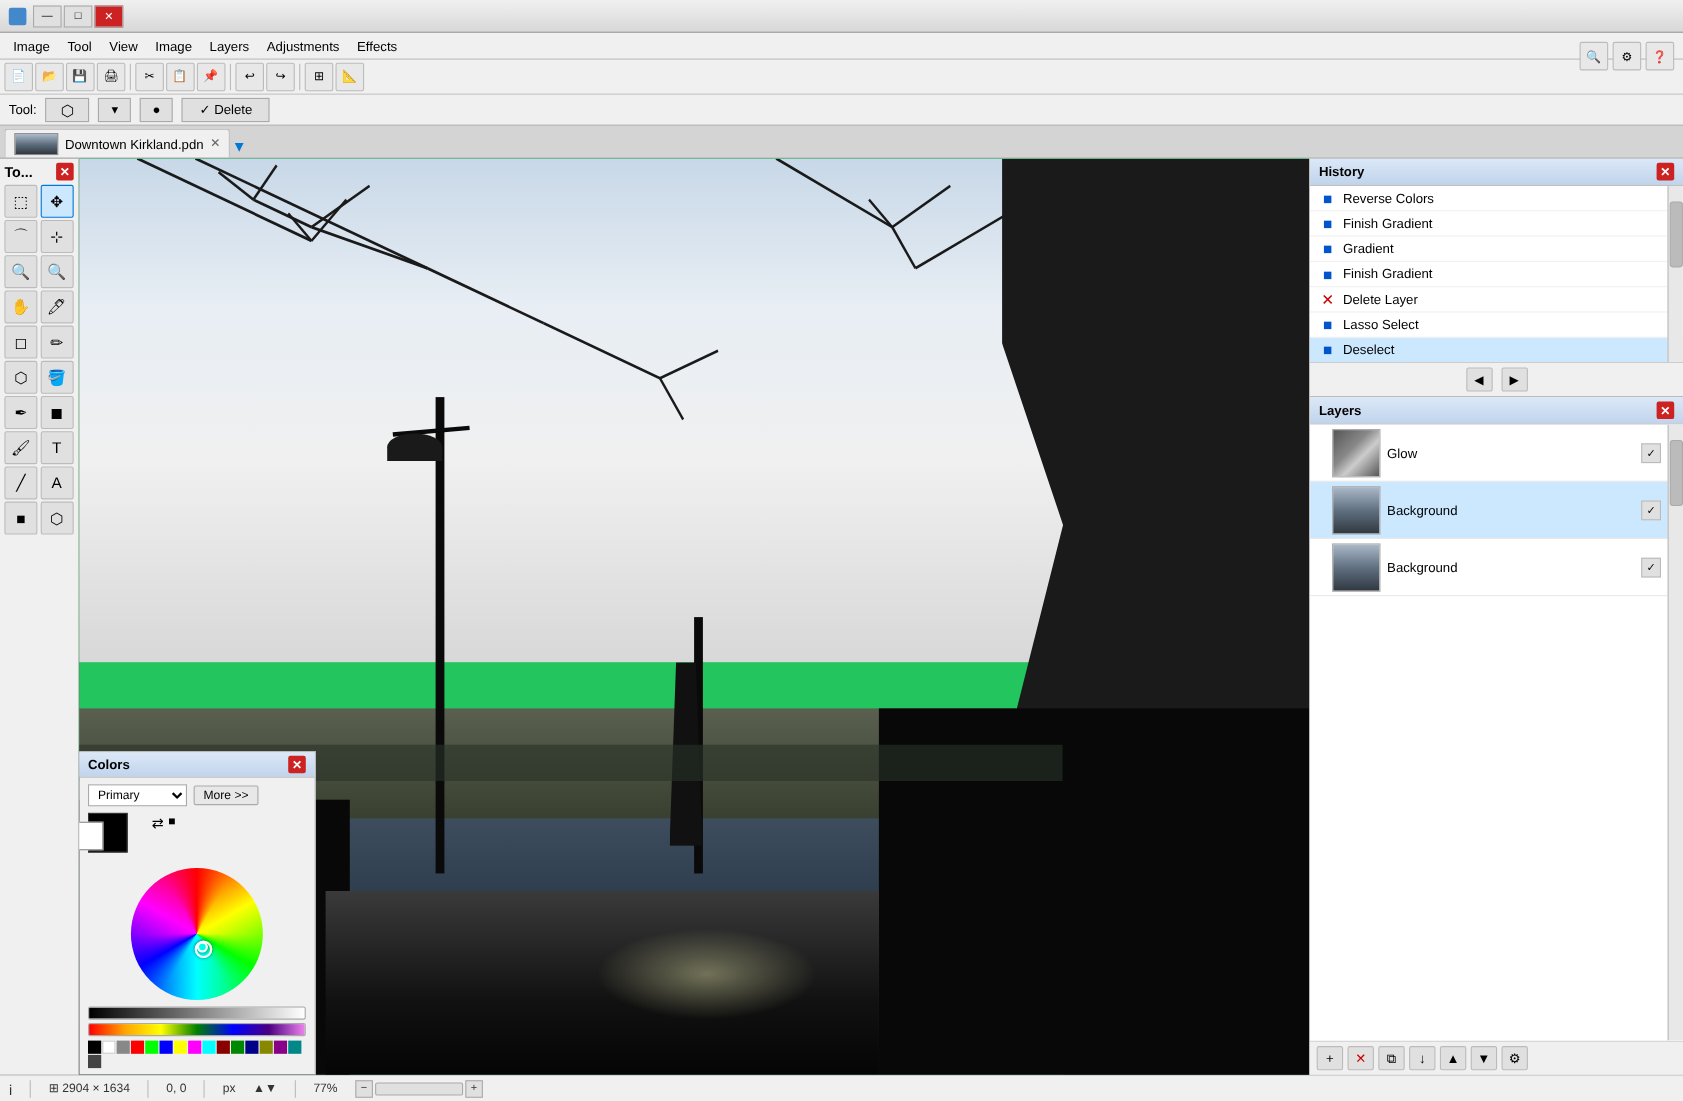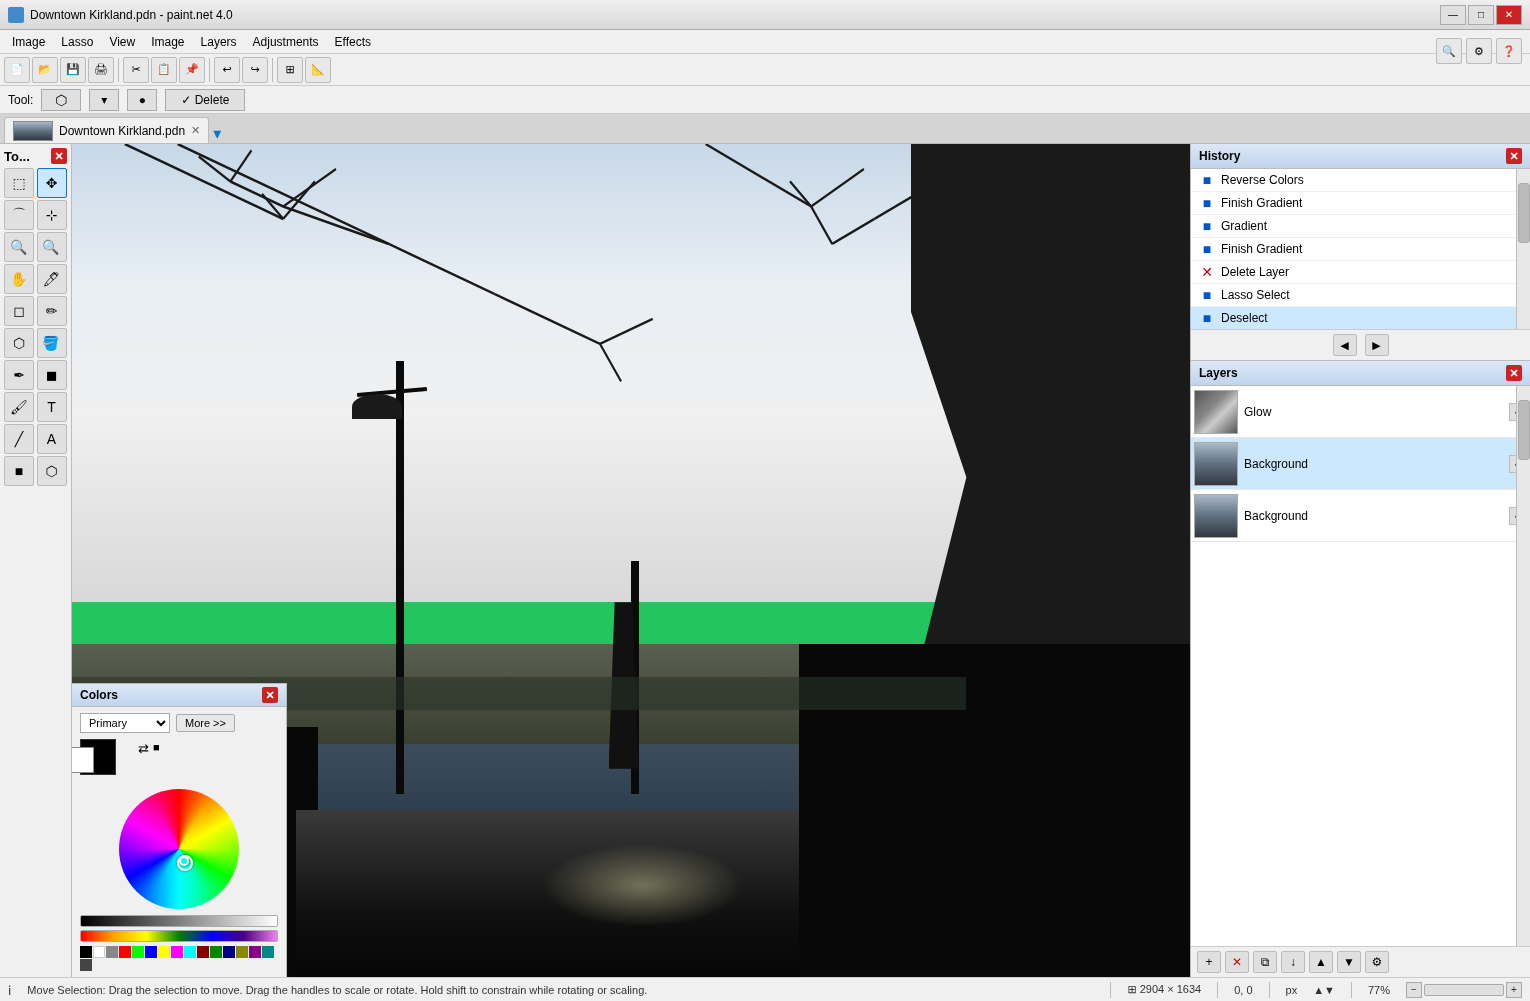--- a/index.html
+++ b/index.html
@@ -259,21 +259,21 @@
       display: flex;
       justify-content: space-between;
       align-items: center;
       border-bottom: 1px solid #bbb;
       font-weight: bold;
     }
     #layers-body { flex: 1; overflow-y: auto; background: white; }
     .layer-item {
       display: flex;
       align-items: center;
-      padding: 4px 3px;
+      padding: 4px 20px;
       font-size: 12px;
       gap: 6px;
       cursor: pointer;
       border-bottom: 1px solid #e8e8e8;
       height: 52px;
     }
     .layer-item.selected { background: #cce8ff; }
     .layer-thumb {
       width: 44px; height: 44px; background: #888; border: 1px solid #aaa; flex-shrink: 0;
       position: relative; overflow: hidden;
@@ -354,31 +354,30 @@
       width: 16px; height: 16px; background: #cc2222; color: white;
       border-radius: 2px; display: flex; align-items: center; justify-content: center;
       font-size: 11px; font-weight: bold; cursor: pointer;
     }
   </style>
 </head>
 <body>
 
 <div id="titlebar">
   <div class="app-icon"></div>
-  <span class="title">Downtown Kirkland.pdn - paint.net 4.0</span>
   <div class="win-controls">
     <div class="win-btn">—</div>
     <div class="win-btn">□</div>
     <div class="win-btn close">✕</div>
   </div>
 </div>
 
 <div id="menubar">
   <div class="menu-item">Image</div>
-  <div class="menu-item">Lasso</div>
+  <div class="menu-item">Tool</div>
   <div class="menu-item">View</div>
   <div class="menu-item">Image</div>
   <div class="menu-item">Layers</div>
   <div class="menu-item">Adjustments</div>
   <div class="menu-item">Effects</div>
 </div>
 
 <div id="toolbar">
   <div class="tb-btn">📄</div>
   <div class="tb-btn">📂</div>
@@ -642,21 +641,20 @@
         <div class="layers-btn">▲</div>
         <div class="layers-btn">▼</div>
         <div class="layers-btn">⚙</div>
       </div>
     </div>
   </div>
 </div>
 
 <div id="statusbar">
   <span style="font-size: 13px;">ℹ</span>
-  <span style="flex: 1; white-space: nowrap; overflow: hidden; text-overflow: ellipsis;">Move Selection: Drag the selection to move. Drag the handles to scale or rotate. Hold shift to constrain while rotating or scaling.</span>
   <div class="status-sep"></div>
   <span>
     <span style="font-size: 11px;">⊞</span>
     <span>2904 × 1634</span>
   </span>
   <div class="status-sep"></div>
   <span>0, 0</span>
   <div class="status-sep"></div>
   <span>px</span>
   <span>▲▼</span>

